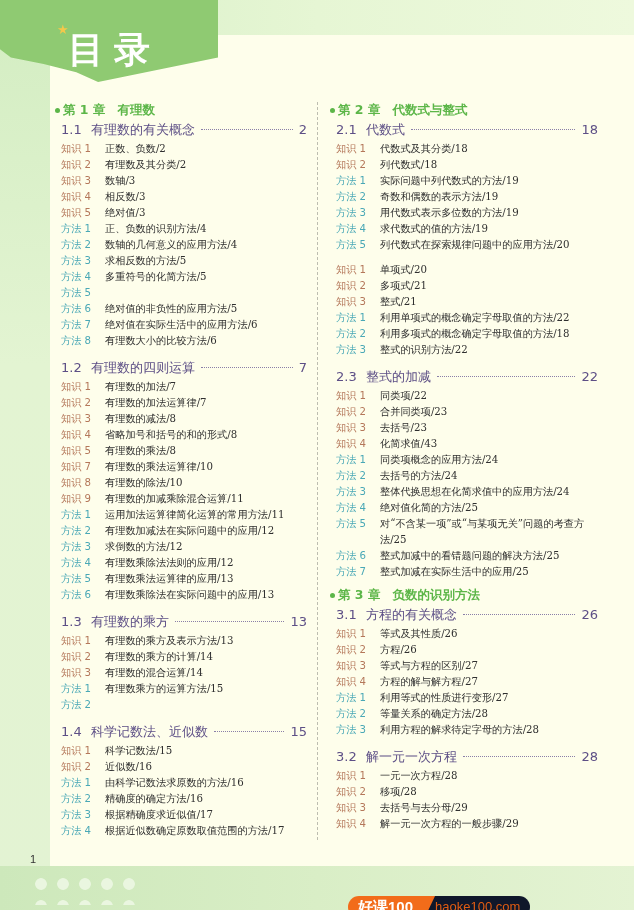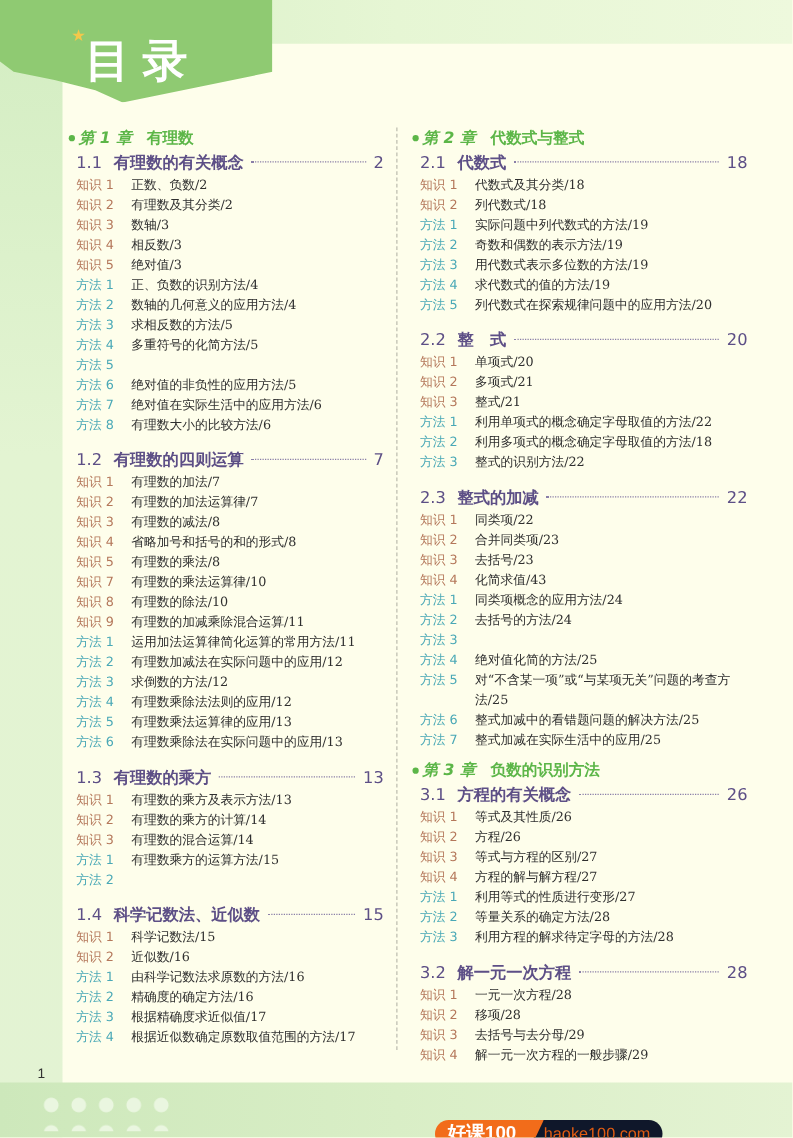--- a/index.html
+++ b/index.html
@@ -77,27 +77,27 @@
     border-left: 1px dashed #bdbdb0;
   }
   .chapter {
     display: flex; align-items: center; height: 17px; margin-bottom: 2px;
     font-size: 12.5px; font-weight: bold; color: #5cb648;
   }
   .chapter .dot {
     width: 5px; height: 5px; border-radius: 50%; background: #5cb648;
     margin-right: 3px;
   }
-  .chapter .ch-num { margin-right: 12px; font-style: italic; }
+  .chapter .ch-num { margin-right: 12px; }
   .section {
     display: flex; align-items: baseline; height: 20px;
     font-size: 13px; color: #5d4f86; padding-left: 6px; margin-top: 1px;
   }
   .section .sec-num { width: 30px; }
-  .section .sec-title { white-space: nowrap; font-weight: 700; }
+  .section .sec-title { white-space: nowrap; font-weight: 400; }
   .section .leader {
     flex: 1; border-bottom: 1px dotted #8a7fa8; margin: 0 6px; transform: translateY(-4px);
   }
   .section .sec-page { font-size: 13px; }
   .entry {
     display: flex; align-items: baseline; height: 16px;
     font-size: 10.2px; padding-left: 6px; line-height: 16px;
   }
   .entry .tag { width: 44px; flex: none; white-space: nowrap; }
   .entry.zs .tag { color: #b4775a; }
@@ -351,26 +351,20 @@
       <span class="tag">方法 4</span>
       <span class="etext">求代数式的值的方法/19</span>
     </div>
   <div class="entry ff">
       <span class="tag">方法 5</span>
       <span class="etext">列代数式在探索规律问题中的应用方法/20</span>
     </div>
 
   <div class="gap"></div>
 
-  <div class="section">
-    <span class="sec-num">2.2</span>
-    <span class="sec-title">整　式</span>
-    <span class="leader"></span>
-    <span class="sec-page">20</span>
-  </div>
   <div class="entry zs">
       <span class="tag">知识 1</span>
       <span class="etext">单项式/20</span>
     </div>
   <div class="entry zs">
       <span class="tag">知识 2</span>
       <span class="etext">多项式/21</span>
     </div>
   <div class="entry zs">
       <span class="tag">知识 3</span>
@@ -416,20 +410,21 @@
   <div class="entry ff">
       <span class="tag">方法 1</span>
       <span class="etext">同类项概念的应用方法/24</span>
     </div>
   <div class="entry ff">
       <span class="tag">方法 2</span>
       <span class="etext">去括号的方法/24</span>
     </div>
   <div class="entry ff">
       <span class="tag">方法 3</span>
+      <span class="etext">整体代换思想在化简求值中的应用方法/24</span>
     </div>
   <div class="entry ff">
       <span class="tag">方法 4</span>
       <span class="etext">绝对值化简的方法/25</span>
     </div>
   <div class="entry ff wrap">
       <span class="tag">方法 5</span>
       <span class="etext" style="width:210px">对“不含某一项”或“与某项无关”问题的考查方法/25</span>
     </div>
   <div class="entry ff">

